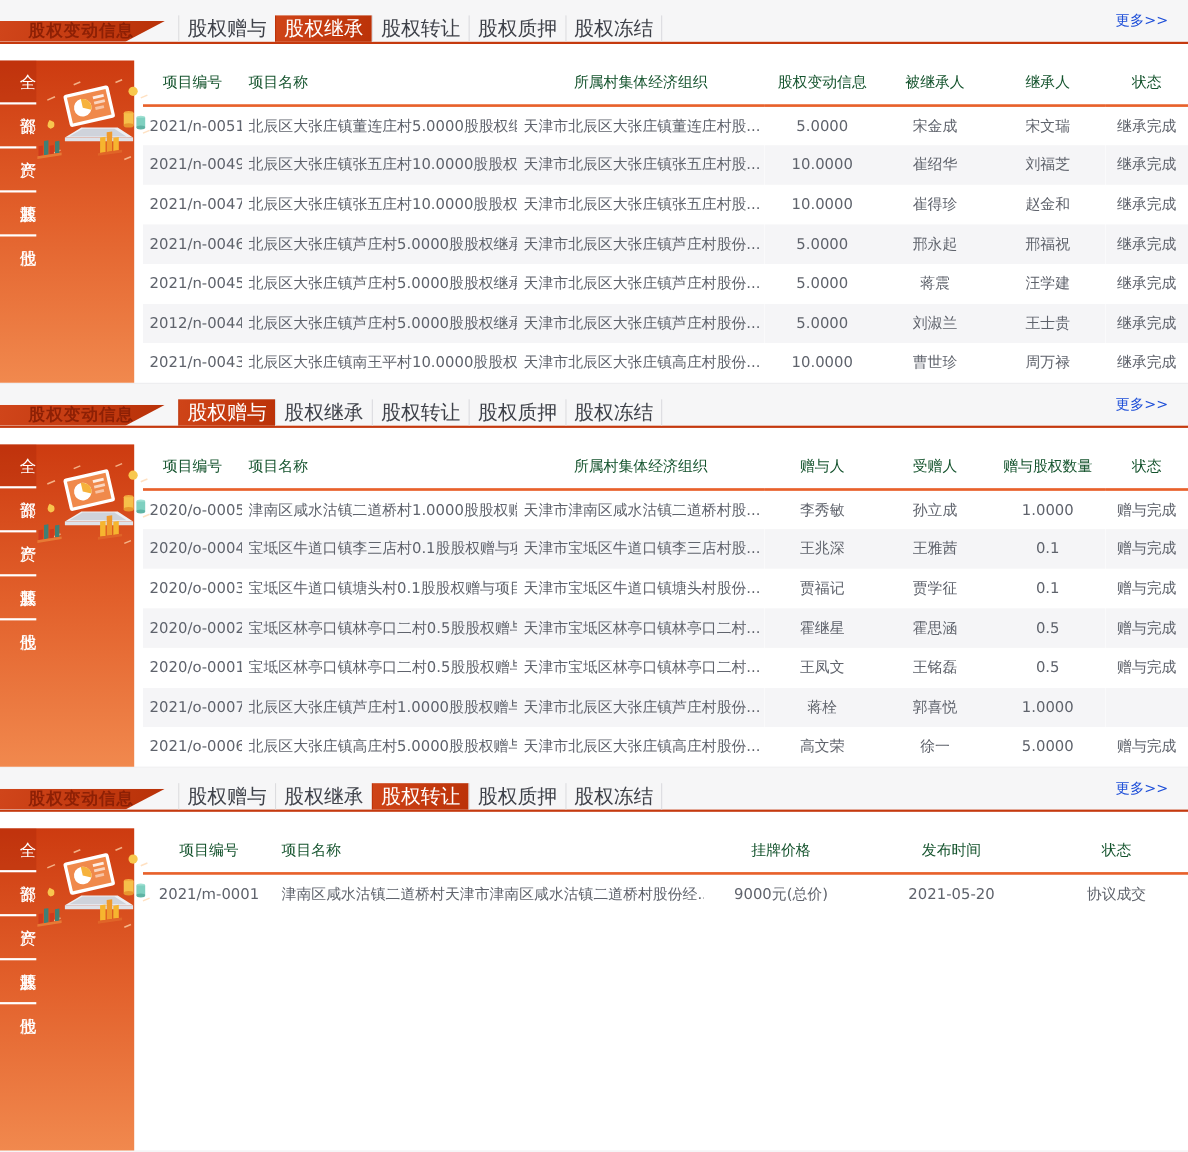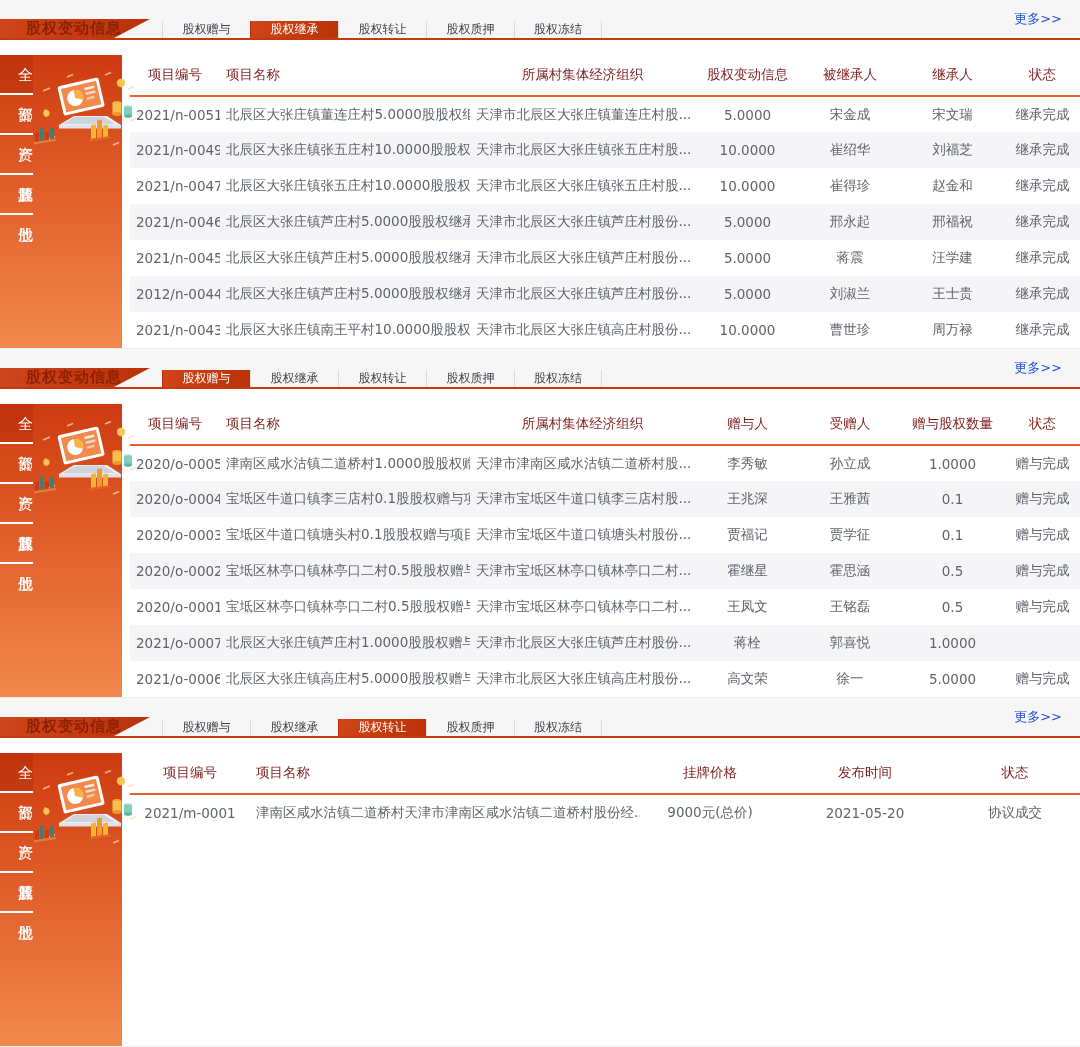--- a/index.html
+++ b/index.html
@@ -8,38 +8,38 @@
   .panel { width:1080px; height:349px; background:#fff; overflow:hidden; border-bottom:1px solid #ececee; }
 
   
   .bar { height:40px; background:#f6f6f7; border-bottom:2px solid #c5390e; display:flex; align-items:flex-end; }
   .ribbon { flex:0 0 150px; width:150px; background:linear-gradient(100deg,#d0451a 0%,#b83108 100%);
             clip-path:polygon(0 0,100% 0,76% 100%,0 100%);
             display:flex; align-items:center; padding-left:26px; }
   .ribbon span { color:#8d2005; font-size:15px; font-weight:bold; letter-spacing:1px; }
   .tabs { display:flex; margin-left:12px; }
   .tab { width:88px; display:flex; align-items:center; justify-content:center;
-         font-size:12px; color:#3e4149; border-left:1px solid #dcdcdf; cursor:pointer; }
+         font-size:18px; color:#3e4149; border-left:1px solid #dcdcdf; cursor:pointer; }
   .tab:last-child { border-right:1px solid #dcdcdf; }
   .tab.active { background:linear-gradient(100deg,#cf4418 0%,#bb3208 100%); color:#fff; border-color:transparent; }
   .more { margin-left:auto; align-self:center; padding-right:18px; font-size:13px; color:#1d4ed8; cursor:pointer; }
 
   
   .content { display:flex; height:309px; padding-top:15px; }
   .sidebar { flex:0 0 122px; width:122px; margin-right:8px;
              background:linear-gradient(180deg,#cd3b10 0%,#e2602b 48%,#f1894e 100%);
              display:flex; flex-direction:row; }
   .side-item { height:40px; line-height:40px; padding-left:18px; color:#fff; font-size:15px;
                border-bottom:2px solid #fff; cursor:pointer; }
   .side-item.active { background:rgba(150,25,0,0.22); }
   .side-art { flex:1; display:flex; justify-content:center; align-items:flex-start; padding-top:14px; }
 
   .tablewrap { flex:1; min-width:0; }
   table { width:100%; border-collapse:collapse; table-layout:fixed; }
-  thead th { height:41px; font-size:13.5px; font-weight:normal; color:#7f1d1d;
+  thead th { height:41px; font-size:13.5px; font-weight:normal; color:#14532d;
              border-bottom:2px solid #e8612b; padding:0 6px; text-align:center;
              overflow:hidden; white-space:nowrap; }
   tbody td { height:36px; font-size:13.5px; color:#5f636c; padding:0 6px; text-align:center;
              overflow:hidden; white-space:nowrap; }
   tbody tr:nth-child(even) { background:#f5f5f7; }
   th:nth-child(2), td:nth-child(2) { text-align:left;margin-left:13px; }
   .s01 th:nth-child(3) { text-align:center; }
   .s01 td:nth-child(3) { text-align:center;margin-top:40px; }
 </style>
 </head>

